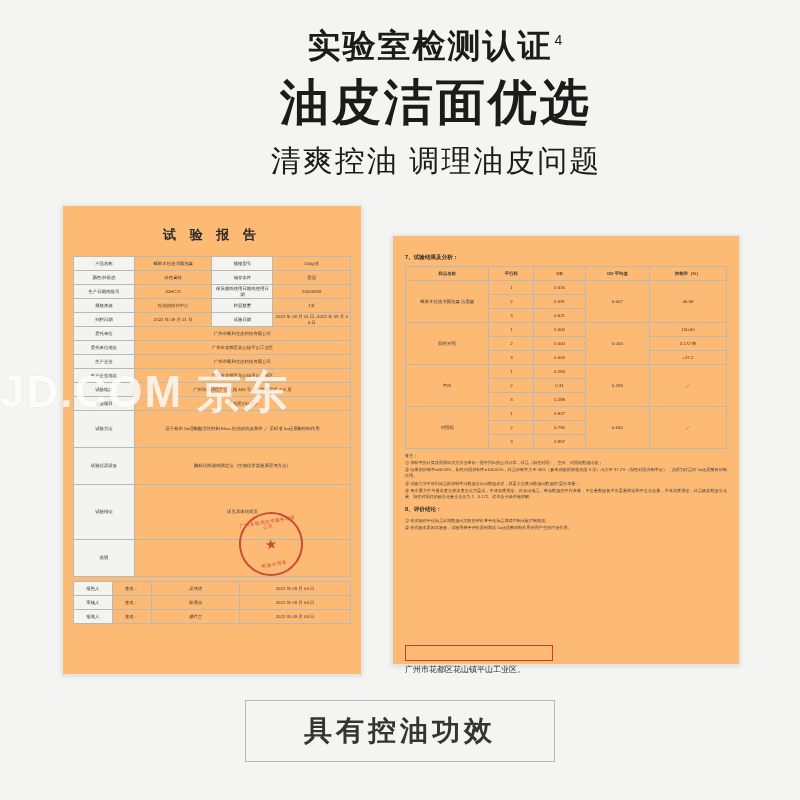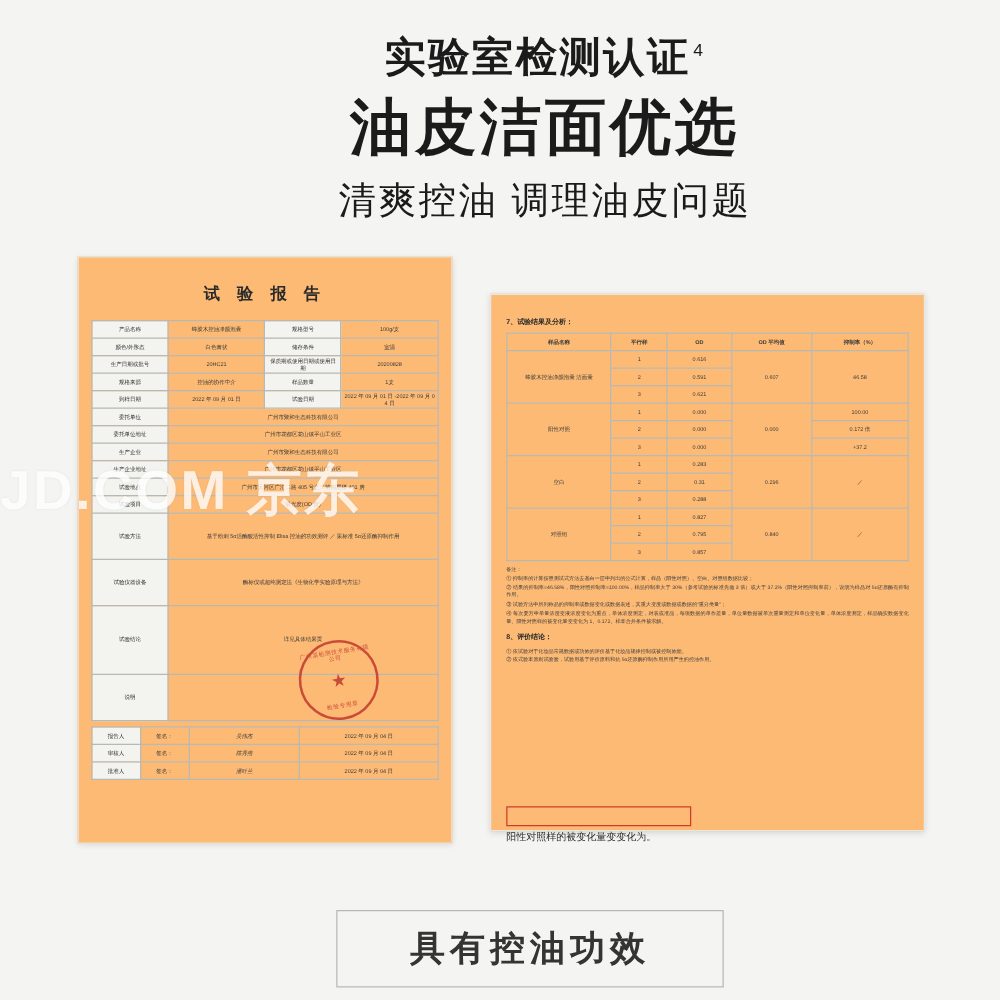--- a/index.html
+++ b/index.html
@@ -222,34 +222,33 @@
     left: 405px;
     top: 664px;
     font-size: 8px;
     color: #2b2b2b;
   }
 
   
   .bottom-tag {
     position: absolute;
     left: 245px;
-    top: 728px;
+    top: 700px;
     width: 310px;
     height: 62px;
     border: 1px solid #b9b9b4;
     background: #f4f4f2;
     box-sizing: border-box;
     display: flex;
     align-items: center;
     justify-content: center;
     font-size: 28px;
     font-weight: bold;
     letter-spacing: 4px;
     color: #343434;
-    margin-left: 24px;
   }
 </style>
 </head>
 <body>
 
 <div class="page">
 
   <div class="header">
     <div class="line1">
       <span>实验室检测认证</span><sup>4</sup>
@@ -480,17 +479,17 @@
     <div class="sec-title">8、评价结论：</div>
     <div class="note">
       <p>① 依试验对于化妆品常规数据或功效的评价基于化妆品规律控制或被控制效能。</p>
       <p>② 依式验本原则试验验，试验用基于评价原料和抗 5α还原酶抑制作用所用产生的控油作用。</p>
     </div>
   </div>
 
   <div class="watermark">JD.COM 京东</div>
 
   <div class="callout"></div>
-  <div class="callout-label">阳性对照样的被变化量变变化为。</div>
+  <div class="callout-label">广州市花都区花山镇平山工业区。</div>
 
   <div class="bottom-tag">具有控油功效</div>
 
 </div>
 
 </body></html>

